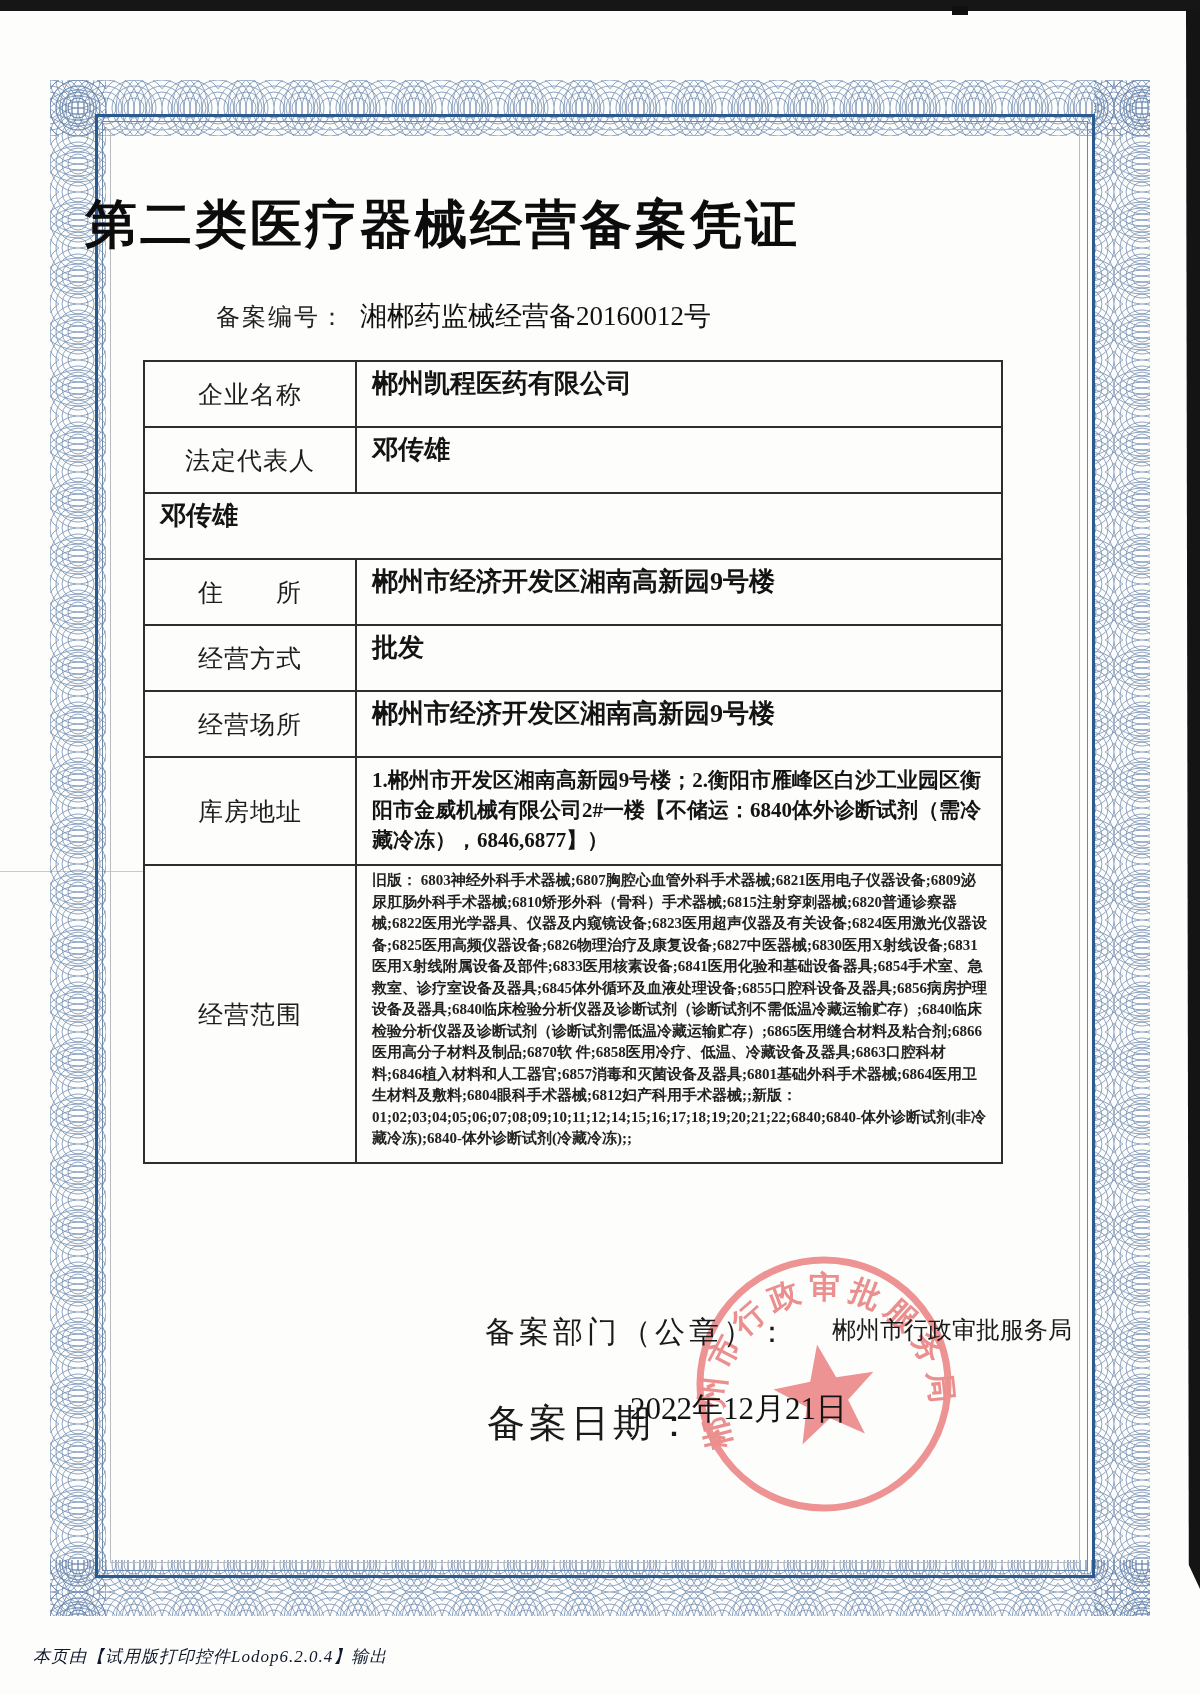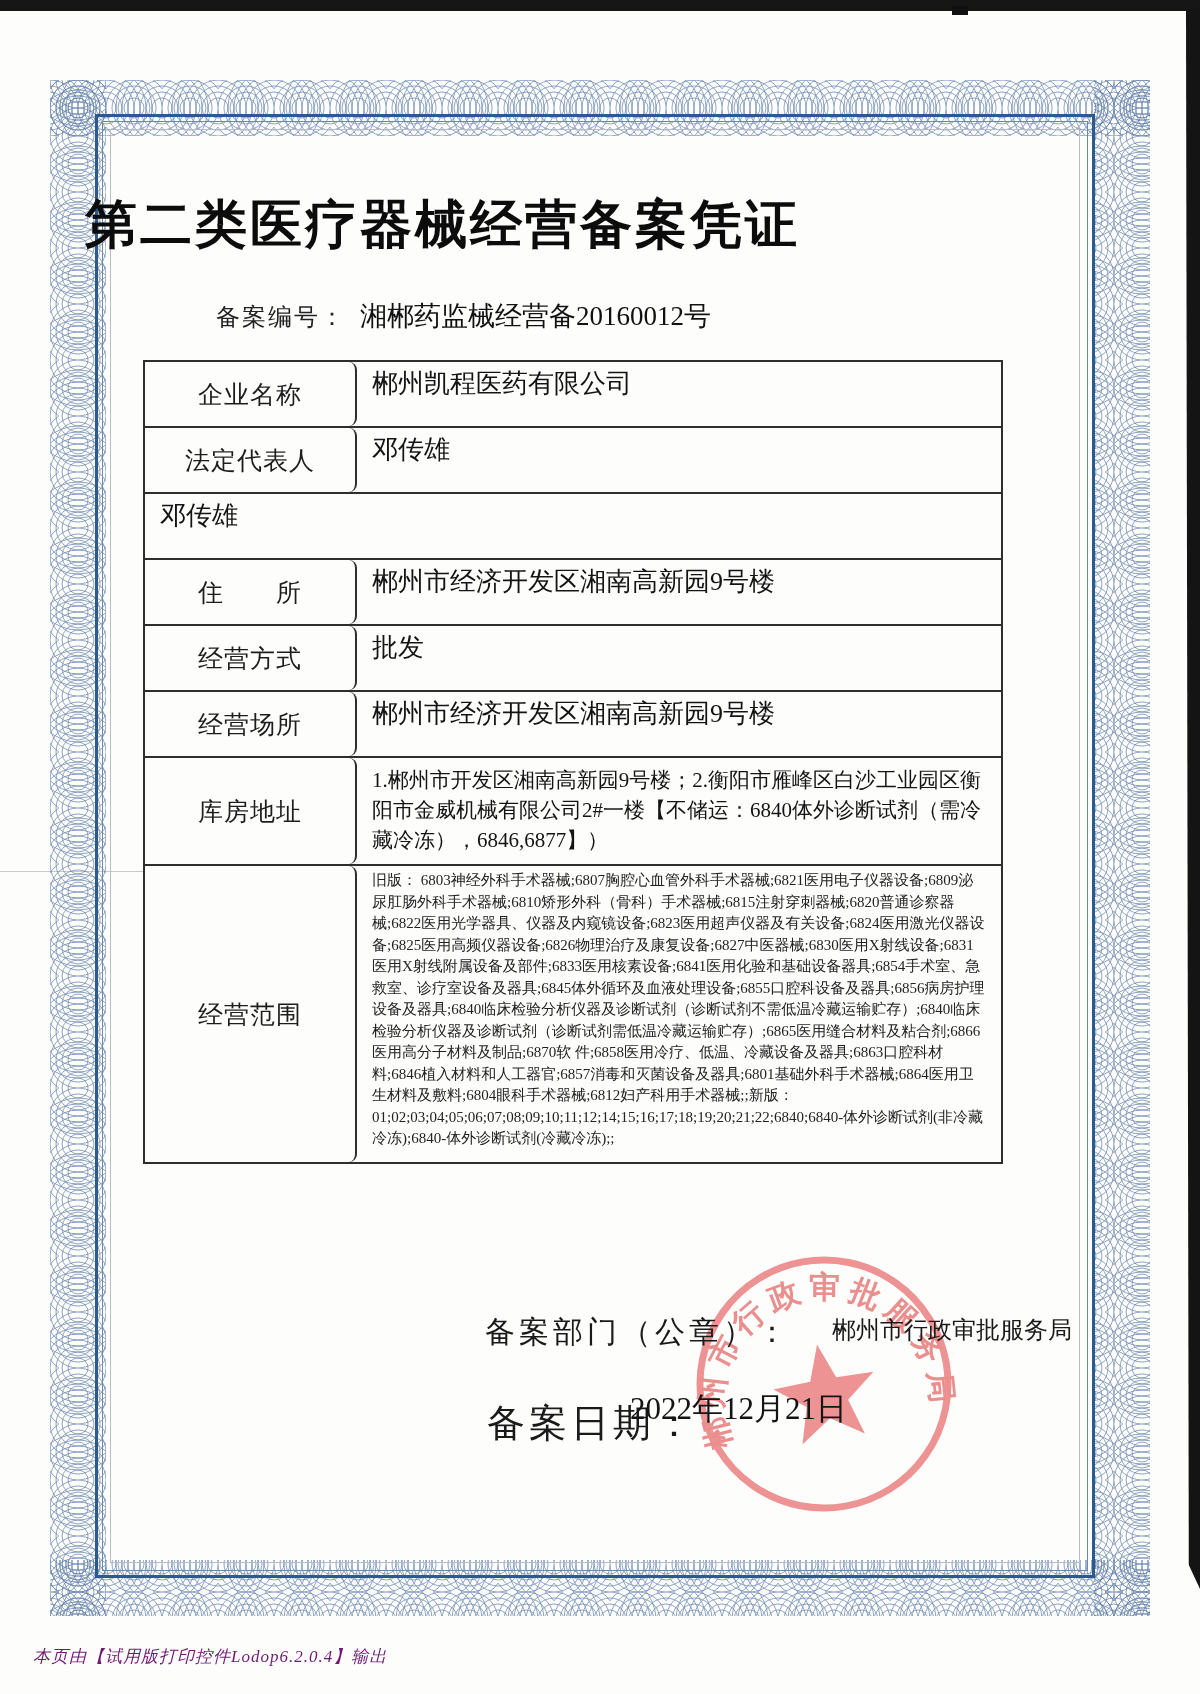--- a/index.html
+++ b/index.html
@@ -28,36 +28,36 @@
   .filing-line{position:absolute;left:216px;top:298px;white-space:nowrap;}
   .filing-label{font-size:24px;letter-spacing:2px;color:#222;}
   .filing-value{font-size:27px;color:#111;margin-left:14px;}
   
   .cert-table{position:absolute;left:143px;top:360px;width:860px;border:2px solid #2e2e2e;
     box-sizing:border-box;background:transparent;}
   .trow{display:flex;border-bottom:2px solid #2e2e2e;box-sizing:border-box;}
   .trow:last-child{border-bottom:none;}
   .tlabel{width:212px;flex:0 0 212px;border-right:2px solid #2e2e2e;box-sizing:border-box;
     display:flex;align-items:center;justify-content:center;text-align:center;
-    font-size:25px;color:#1d1d1d;letter-spacing:1px;padding:0 6px;border-radius:8px;}
-  .tvalue{flex:1;padding:5px 14px 16px 15px;font-size:26px;color:#141414;line-height:33px;box-sizing:border-box;}
+    font-size:25px;color:#1d1d1d;letter-spacing:1px;padding:0 6px;}
+  .tvalue{flex:1;padding:5px 14px 16px 15px;font-size:26px;color:#141414;line-height:33px;box-sizing:border-box;font-weight:bold;}
   .r-short{height:66px;}
   .r-mid{height:108px;}
   .r-tall{height:296px;}
   .r-mid .tvalue{font-size:21px;line-height:30px;padding-top:7px;}
   .r-tall .tvalue{font-size:15px;line-height:21.5px;padding-top:4px;color:#222;white-space:pre-wrap;}
   
   .dept-label{position:absolute;left:485px;top:1312px;font-size:30px;letter-spacing:4px;color:#1a1a1a;z-index:3;}
   .dept-value{position:absolute;left:832px;top:1314px;font-size:24px;color:#1a1a1a;z-index:3;white-space:nowrap;}
   .date-label{position:absolute;left:487px;top:1398px;font-size:38px;letter-spacing:4px;color:#1a1a1a;z-index:3;}
   .date-value{position:absolute;left:630px;top:1388px;font-size:31px;color:#141414;z-index:3;white-space:nowrap;}
   .stamp{position:absolute;left:692px;top:1252px;width:264px;height:264px;z-index:2;opacity:.88;
     transform:rotate(-10deg);}
   .page-footer{position:absolute;left:33px;top:1645px;font-size:17px;font-style:italic;
-    color:#701a75;letter-spacing:1px;}
+    color:#0f172a;letter-spacing:1px;}
   .faint-line{position:absolute;left:0;top:871px;width:143px;height:1px;background:#c9c9c9;}
 </style>
 </head>
 <body>
 
 <div class="scan-top"></div>
 <div class="scan-top-notch"></div>
 <div class="scan-right"></div>
 <div class="faint-line"></div>
 

